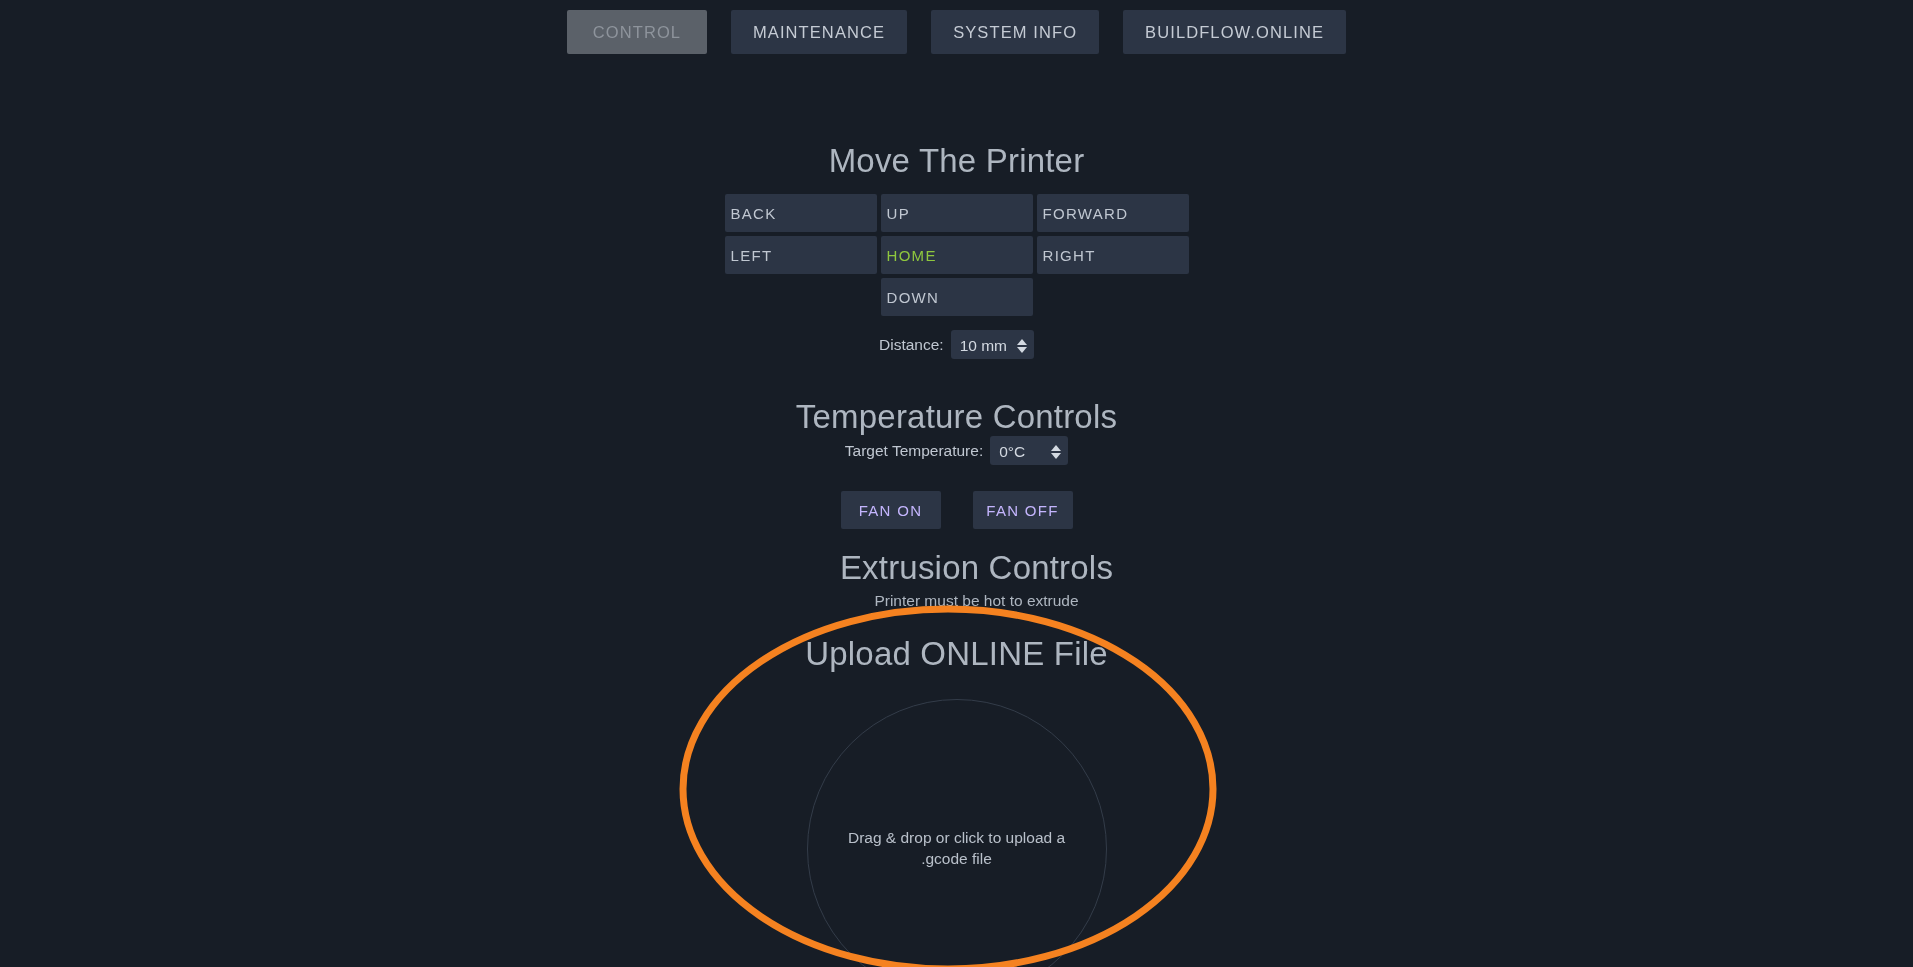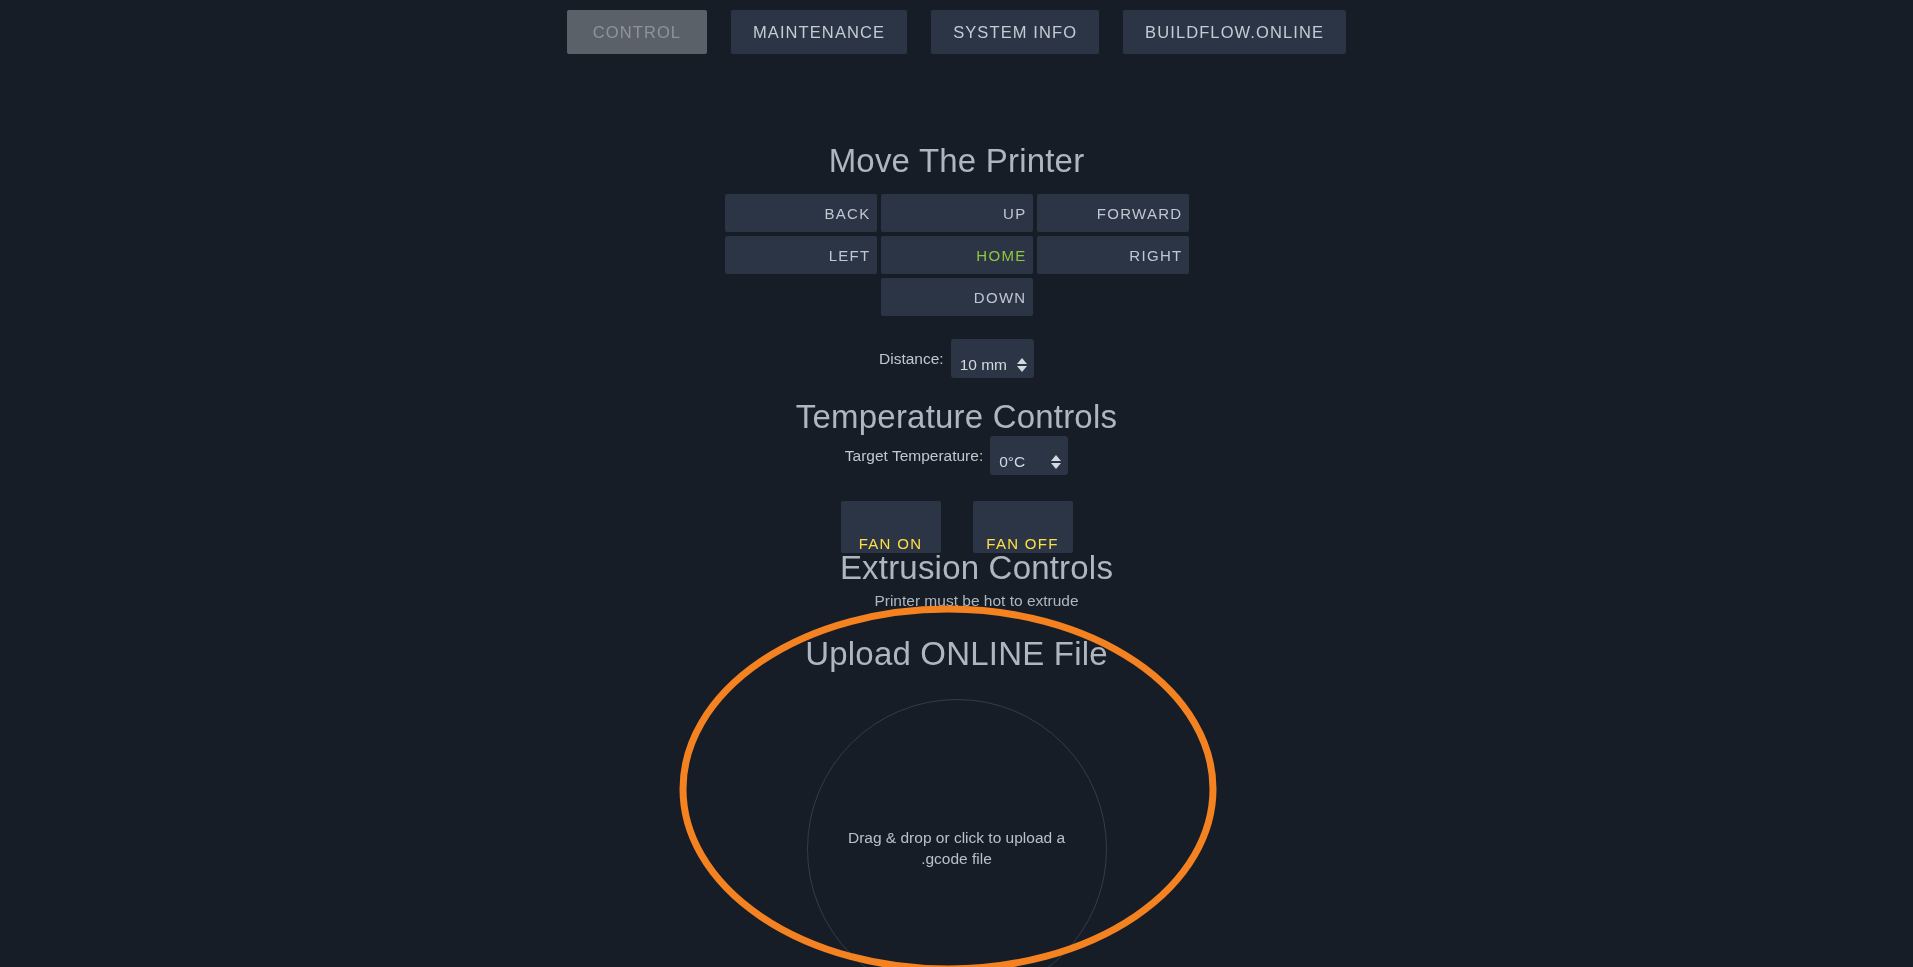--- a/index.html
+++ b/index.html
@@ -107,47 +107,47 @@
     color: #c0c7d1;
     border: none;
     border-radius: 2px;
     font-family: "Liberation Sans", sans-serif;
     font-size: 15px;
     letter-spacing: 1.3px;
     text-transform: uppercase;
     cursor: pointer;
     display: flex;
     align-items: center;
-    justify-content: flex-end;
+    justify-content: flex-start;
   }
 
   .move-btn.is-home {
     color: #8fc73e;
   }
 
   .distance-row {
-    margin-top: 23px;
+    margin-top: 14px;
     display: flex;
     align-items: center;
     justify-content: center;
     gap: 7px;
     color: #c0c7d1;
     font-size: 15.5px;
   }
 
   
   .faux-select {
     display: inline-flex;
     align-items: center;
     gap: 10px;
     background: #2c3545;
     color: #d3d9e1;
     border: none;
     border-radius: 3px;
-    padding: 16px 7px 3px 9px;
+    padding: 6px 7px 3px 9px;
     font-family: "Liberation Sans", sans-serif;
     font-size: 15.5px;
     cursor: pointer;
     line-height: 1.3;
   }
 
   .faux-select .spinner {
     display: inline-flex;
     flex-direction: column;
     gap: 2px;
@@ -188,32 +188,32 @@
   .fan-row {
     margin-top: 26px;
     display: flex;
     justify-content: center;
     gap: 32px;
   }
 
   .fan-btn {
     box-sizing: border-box;
     width: 100px;
-    height: 52px;
+    height: 38px;
     background: #2c3545;
-    color: #fde047;
+    color: #c4b5fd;
     border: none;
     border-radius: 2px;
     font-family: "Liberation Sans", sans-serif;
     font-size: 15px;
     letter-spacing: 1.3px;
     text-transform: uppercase;
     cursor: pointer;
     display: flex;
-    align-items: flex-end;
+    align-items: center;
     justify-content: center;
   }
 
   
   #extrusion-section {
     position: absolute;
     top: 549px;
     left: 0;
     width: 100%;
     padding-left: 20px;

